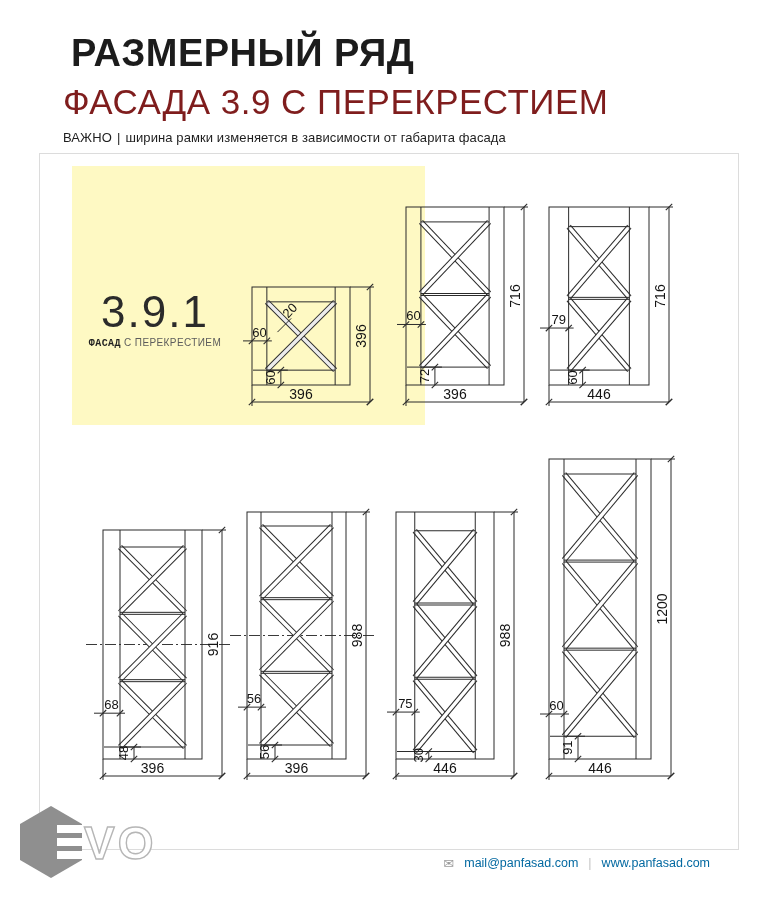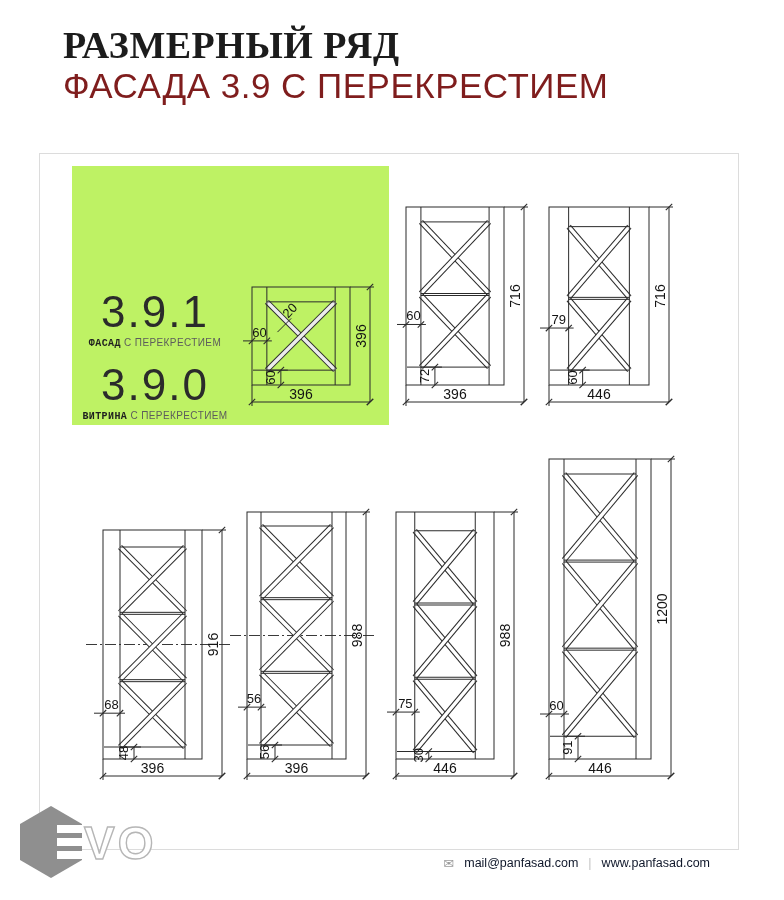--- a/index.html
+++ b/index.html
@@ -1,62 +1,61 @@
 <!DOCTYPE html>
 <html><head>
 <meta charset="utf-8">
 <style>
   html,body{margin:0;padding:0;background:#fff;}
   #canvas{position:relative;width:784px;height:900px;background:#ffffff;overflow:hidden;
           font-family:"Liberation Sans","DejaVu Sans",sans-serif;}
   
   .hdr{position:absolute;left:63px;top:26px;width:680px;}
-  .title{font-size:38px;font-weight:700;color:#1c1c1c;letter-spacing:0.5px;line-height:1.05;margin:0;font-family:Liberation Serif, serif;}
+  .title{font-size:38px;font-weight:700;color:#1c1c1c;letter-spacing:0.5px;line-height:1.05;margin:8px;}
   .subtitle{font-size:35px;font-weight:400;color:#7f1d1d;letter-spacing:0.5px;line-height:1.12;margin:0;}
   .note{margin-top:9px;font-size:13px;color:#1e1e1e;letter-spacing:0.1px;}
   .note .sep{margin:0 5px;color:#1e1e1e;}
   
   .border-box{position:absolute;left:39px;top:153px;width:698px;height:695px;border:1px solid #dcdcdc;background:#fff;}
   
-  .legend-panel{position:absolute;left:72px;top:166px;width:317px;height:259px;background:#bef264;}
+  .legend-panel{position:absolute;left:72px;top:166px;width:317px;height:259px;background:#fef9c3;padding-left:36px;}
   .legend-item{position:absolute;left:3px;width:160px;text-align:center;}
   .legend-code{font-size:44px;font-weight:400;color:#2b2b2b;letter-spacing:2px;line-height:1;}
   .legend-lbl{font-size:10px;color:#5c5c5c;letter-spacing:0.4px;margin-top:3px;white-space:nowrap;}
   .legend-lbl b{color:#1f1f1f;font-weight:700;font-family:Liberation Mono, monospace;}
   .li-1{top:124px;}
   .li-2{top:197px;}
   
   #drawings svg{position:absolute;overflow:visible;}
   
   .logo{position:absolute;left:14px;top:804px;}
   .contact{position:absolute;right:74px;top:856px;font-size:12.5px;color:#8e8e8e;display:flex;align-items:center;gap:10px;}
-  .contact a{color:#0f172a;text-decoration:none;}
+  .contact a{color:#0369a1;text-decoration:none;}
   .contact .env{font-size:13px;line-height:1;color:#9a9a9a;}
   .contact .csep{color:#c4c4c4;}
 </style>
 </head>
 <body>
 
 <div id="canvas">
 
   <div class="border-box"></div>
 
   <div class="hdr">
     <h1 class="title">РАЗМЕРНЫЙ РЯД</h1>
     <h2 class="subtitle">ФАСАДА 3.9 С ПЕРЕКРЕСТИЕМ</h2>
+    <div class="note">
+      <span>ВАЖНО</span><span class="sep">|</span><span>ширина рамки изменяется в зависимости от габарита фасада</span>
+    </div>
   </div>
 
   <div class="legend-panel">
     <div class="legend-item li-1">
       <div class="legend-code">3.9.1</div>
       <div class="legend-lbl"><b>ФАСАД</b><span> С ПЕРЕКРЕСТИЕМ</span></div>
-    </div>
-    <div class="legend-item li-2">
-      <div class="legend-code">3.9.0</div>
-      <div class="legend-lbl"><b>ВИТРИНА</b><span> С ПЕРЕКРЕСТИЕМ</span></div>
     </div>
   </div>
 
   <div id="drawings">
       <svg width="212" height="164" style="left: 204px; top: 273px;">
         <line x1="62.84848484848485" y1="28.84848484848485" x2="131.15151515151516" y2="97.15151515151516" stroke="#2b2b2b" stroke-width="5.5"></line>
         <line x1="62.84848484848485" y1="28.84848484848485" x2="131.15151515151516" y2="97.15151515151516" stroke="#ececec" stroke-width="3.5"></line>
         <line x1="62.84848484848485" y1="97.15151515151516" x2="131.15151515151516" y2="28.84848484848485" stroke="#2b2b2b" stroke-width="5.5"></line>
         <line x1="62.84848484848485" y1="97.15151515151516" x2="131.15151515151516" y2="28.84848484848485" stroke="#ececec" stroke-width="3.5"></line>
         <line x1="62.84848484848485" y1="28.84848484848485" x2="131.15151515151516" y2="28.84848484848485" stroke="#2b2b2b" stroke-width="1"></line>

